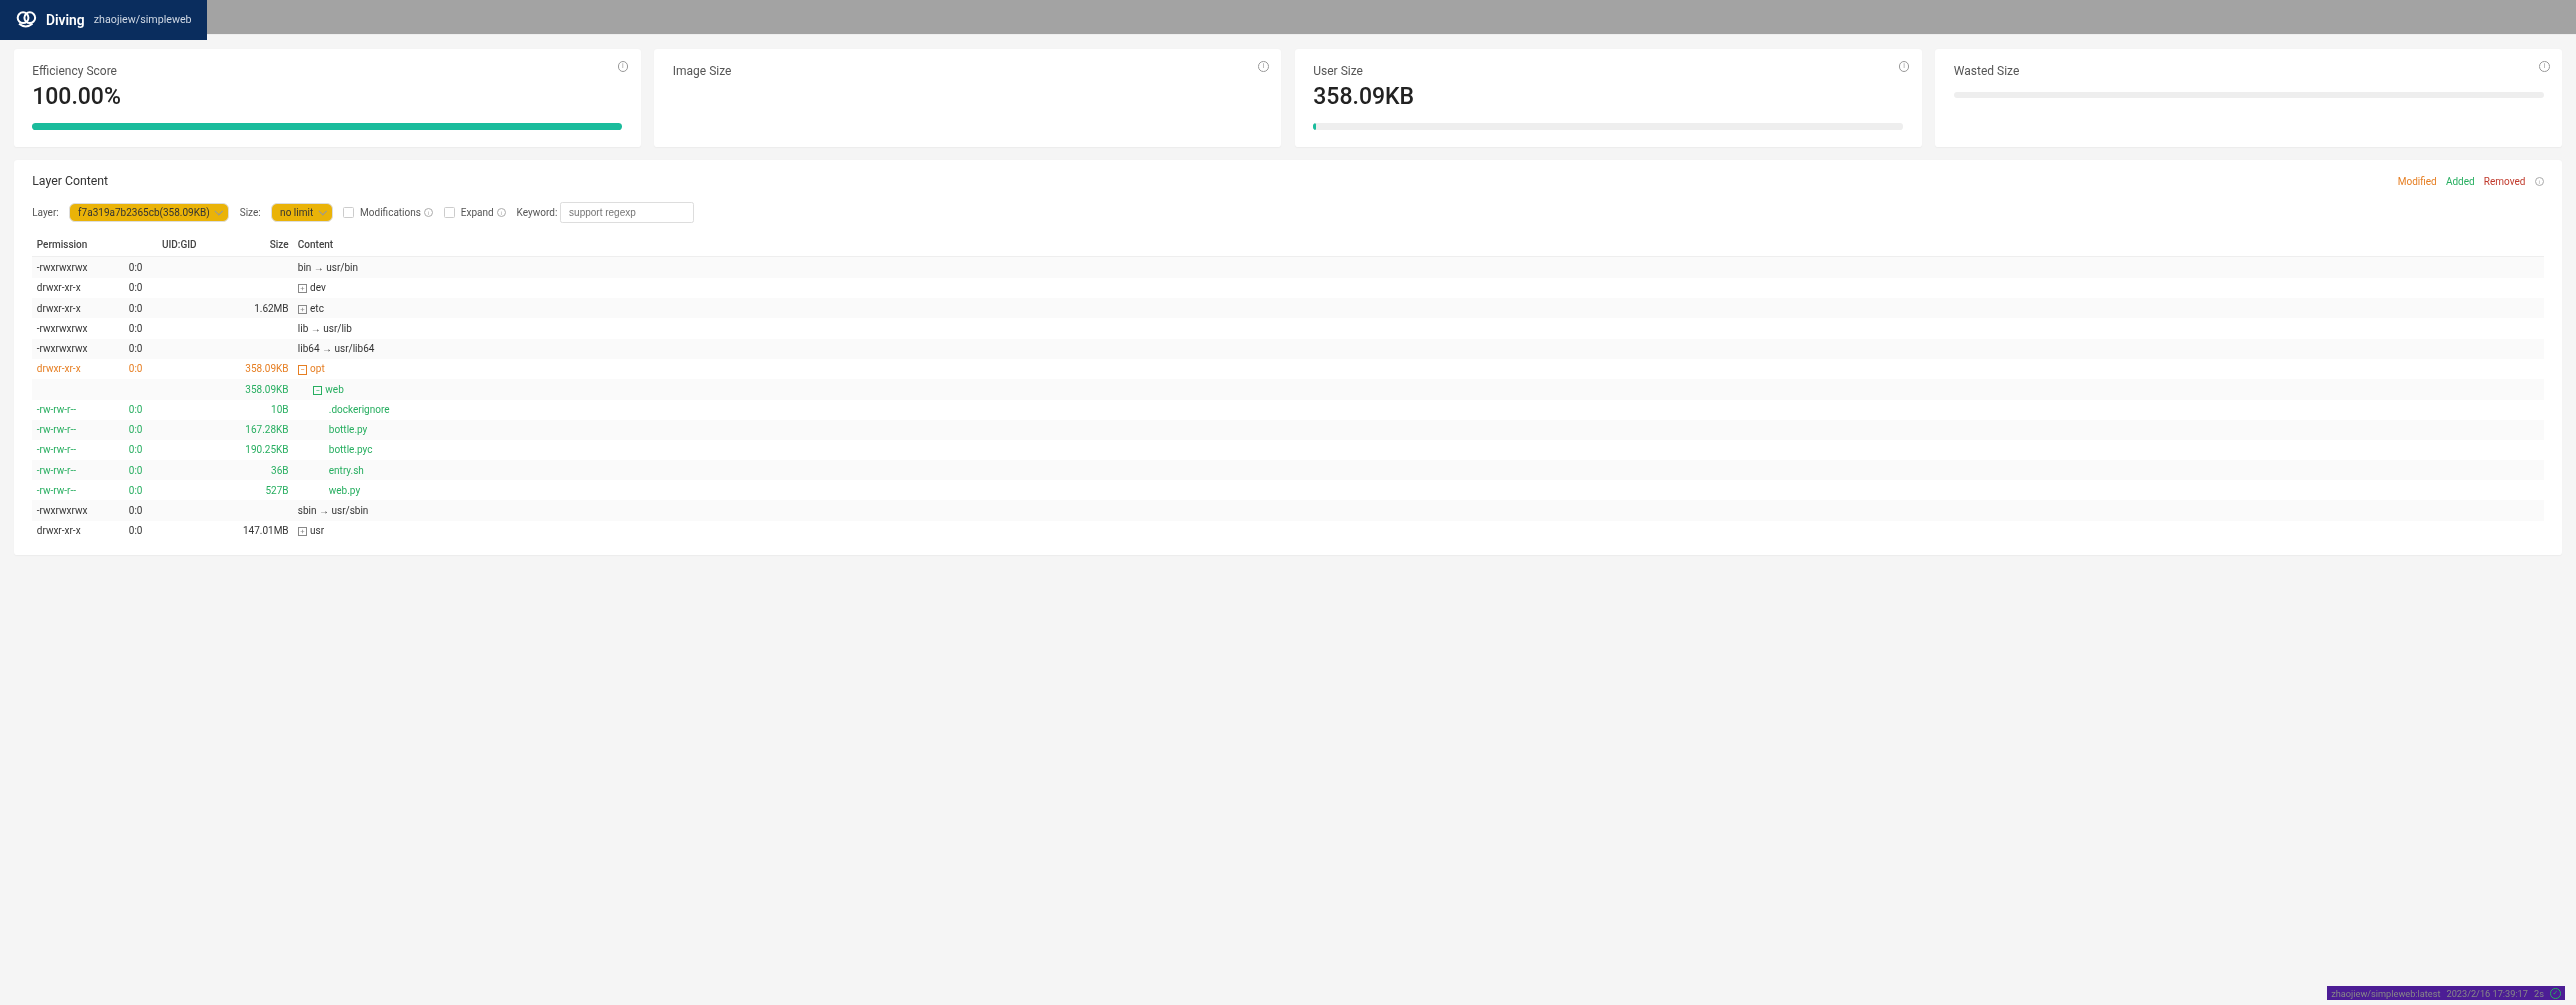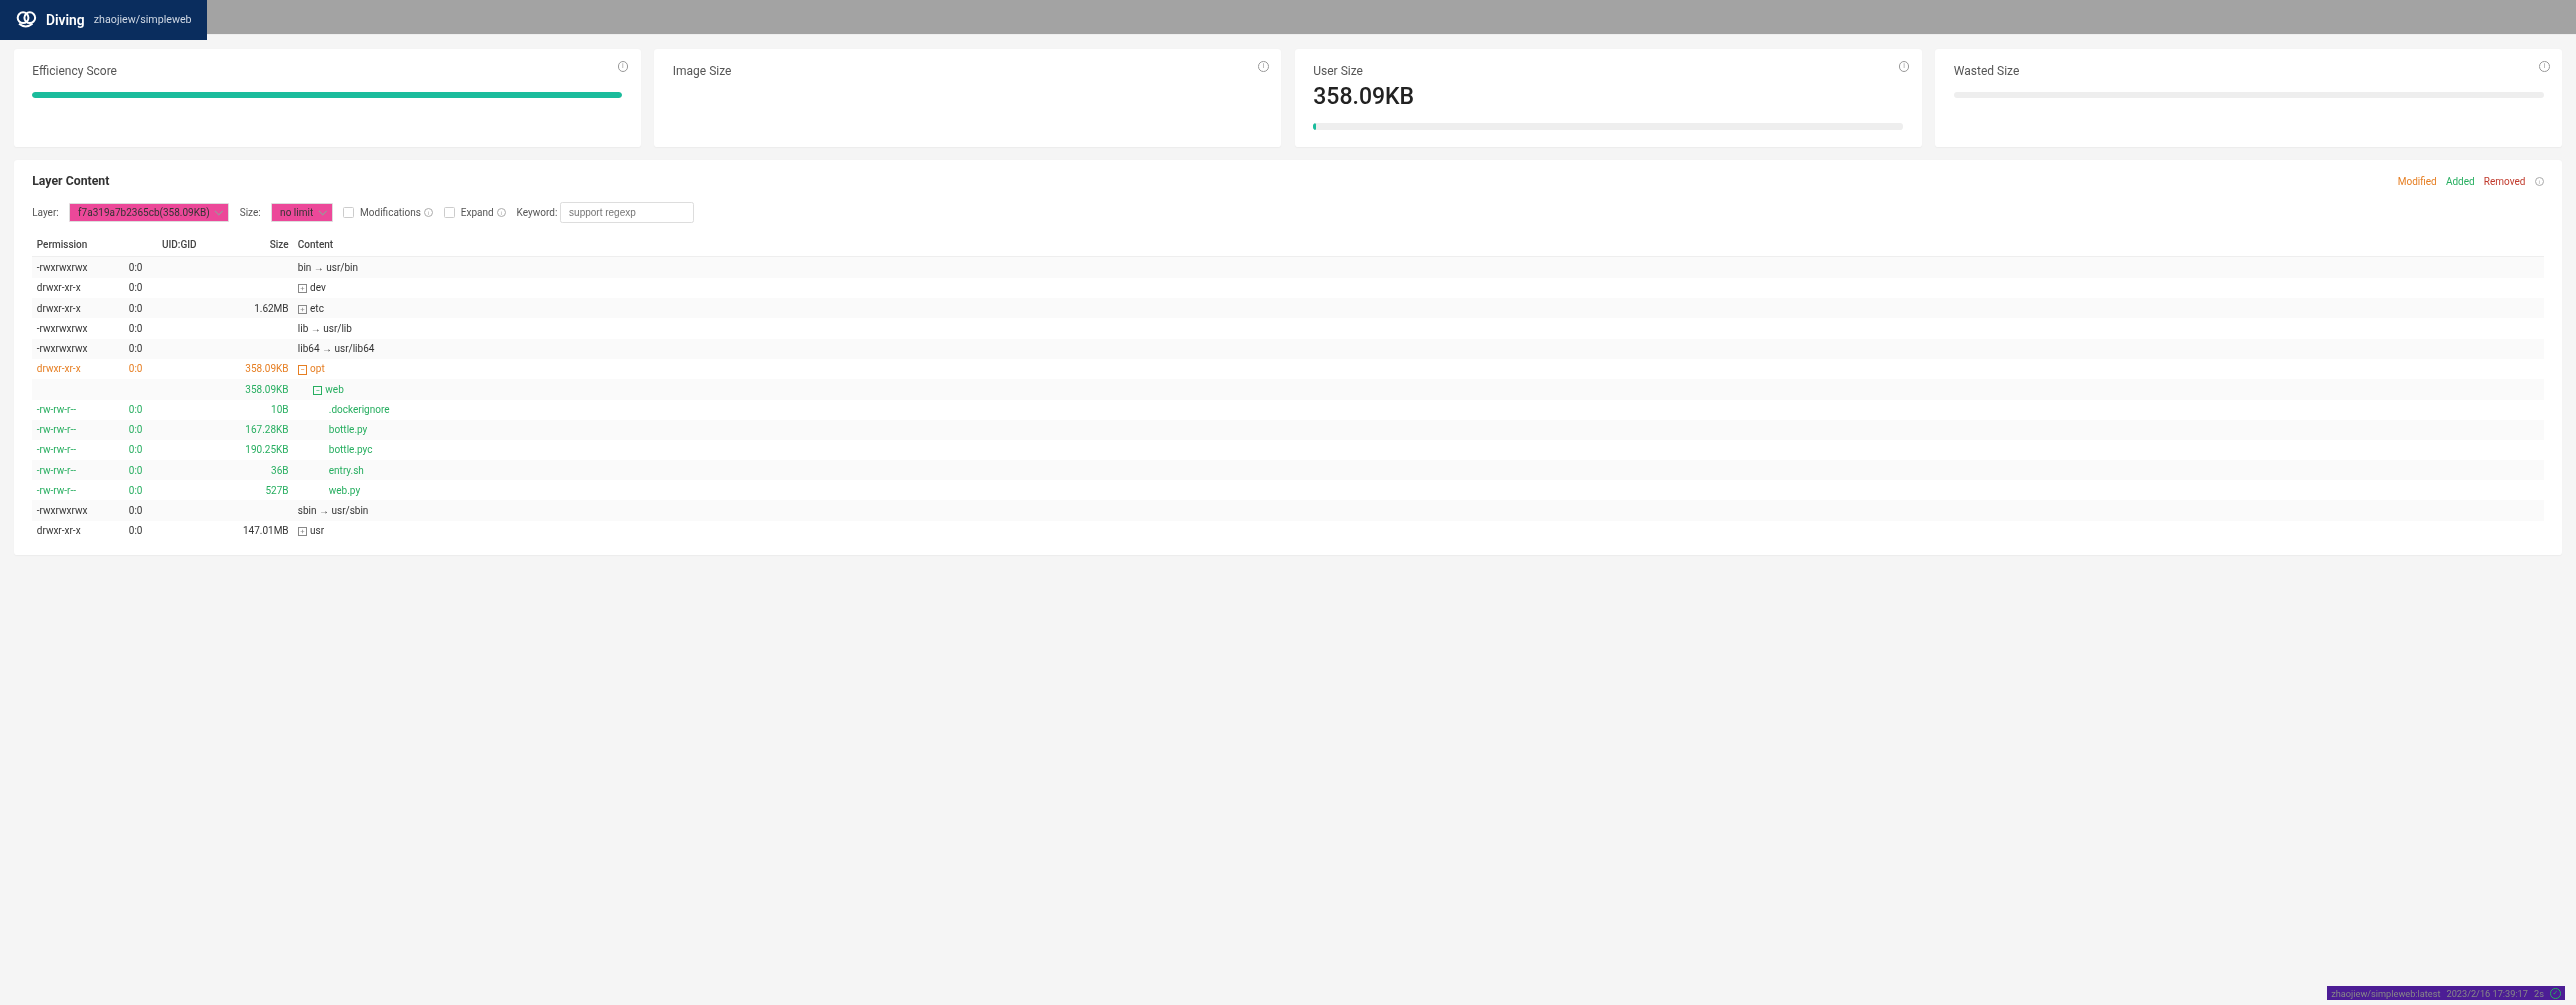--- a/index.html
+++ b/index.html
@@ -81,39 +81,39 @@
     border-radius: 3.1px;
     padding: 13.8px 18.4px;
     box-shadow: 0 0.8px 1.5px rgba(0,0,0,0.04);
   }
   .panel-header {
     display: flex;
     justify-content: space-between;
     align-items: center;
     margin-bottom: 13.8px;
   }
-  .panel-title { font-size: 12.3px; font-weight: 700; }
+  .panel-title { font-size: 12.3px; font-weight: 400; }
   .legend { display: flex; gap: 9.2px; font-size: 10px; align-items: center;}
   .legend .modified { color: #e67e22; }
   .legend .added { color: #27ae60; }
   .legend .removed { color: #c0392b; }
   .controls {
     display: flex;
     align-items: center;
     gap: 10.7px;
     margin-bottom: 10.7px;
     flex-wrap: wrap;
   }
   .controls label { font-size: 10px; color: #555; }
   .select {
     border: 0.8px solid #ddd;
-    border-radius: 1px;
+    border-radius: 6px;
     padding: 3.1px 18.4px 3.1px 7.7px;
     font-size: 10px;
-    background: #ec4899;
+    background: #eab308;
     position: relative;
     cursor: pointer;
     display: inline-flex;
     align-items: flex-end;
   }
   .select::after {
     content: "";
     position: absolute;
     right: 6.1px;
     top: 50%;
@@ -215,20 +215,21 @@
     <span class="repo-name">zhaojiew/simpleweb</span>
   </div>
 </div>
 
 <div class="main">
   <div class="cards">
 
     <div class="card">
       <span class="card-info">i</span>
       <div class="card-title">Efficiency Score</div>
+      <div class="card-value">100.00%</div>
       <div class="progress">
         <div class="progress-fill" style="width:100%"></div>
       </div>
     </div>
 
     <div class="card">
       <span class="card-info">i</span>
       <div class="card-title">Image Size</div>
     </div>
 

